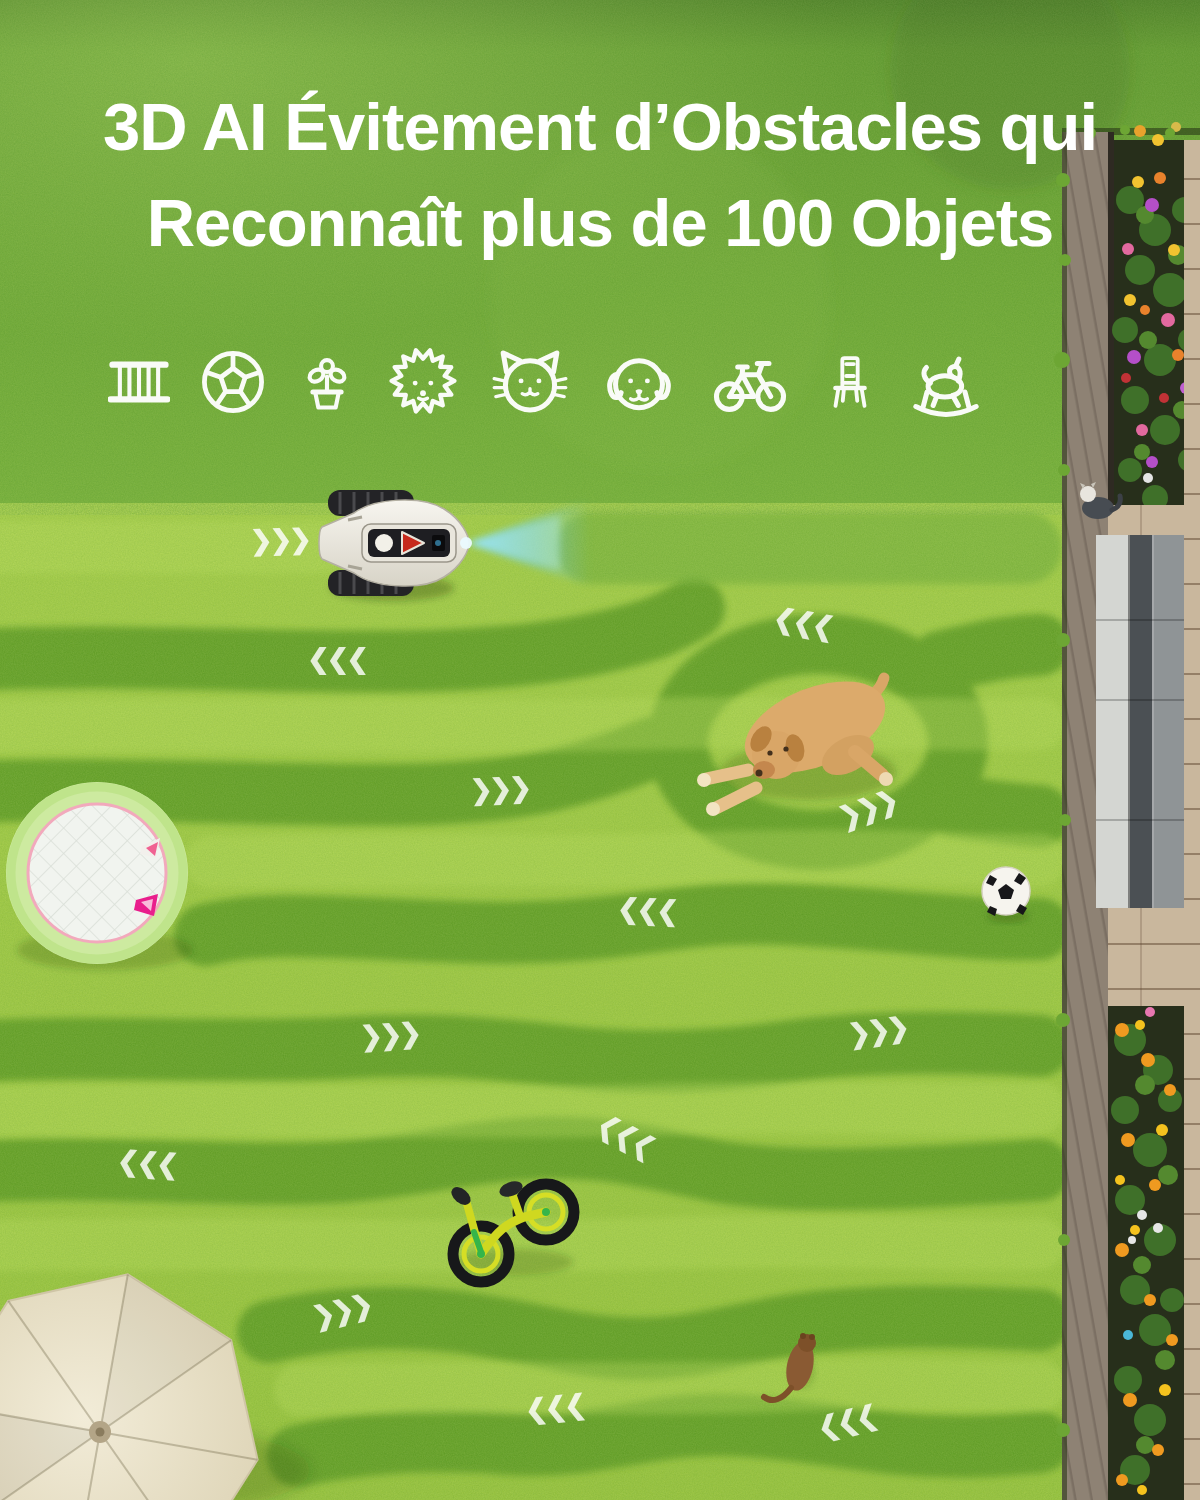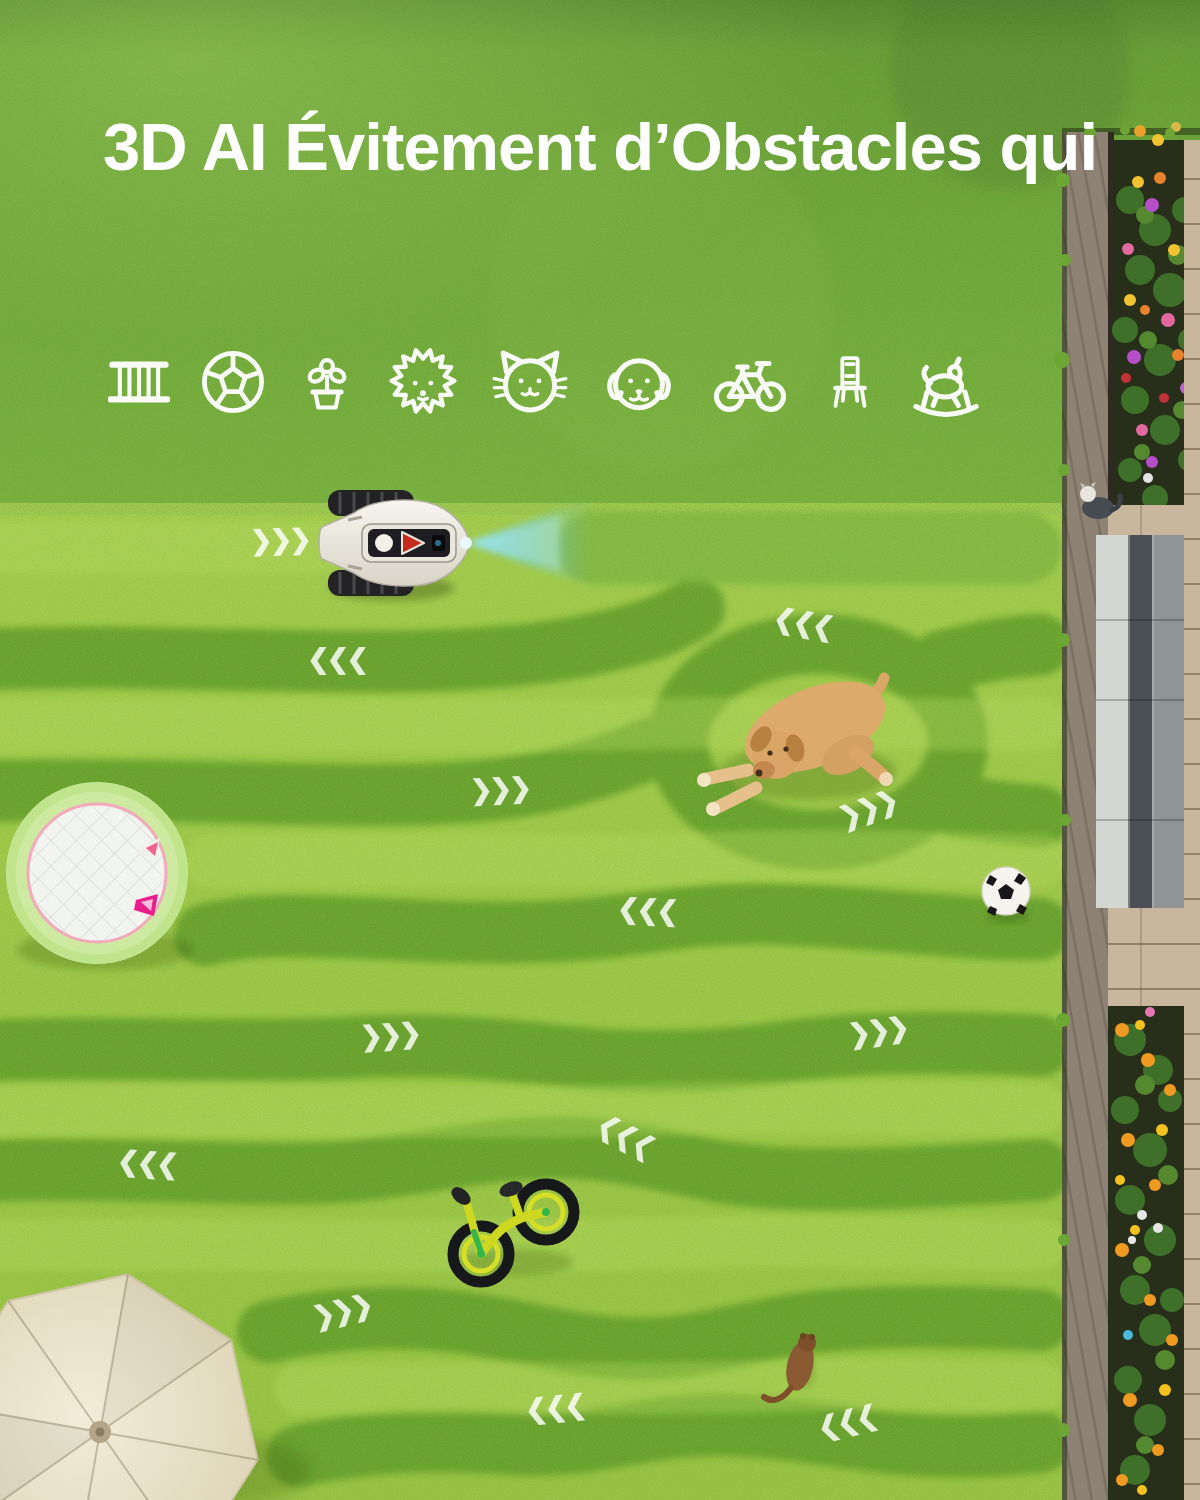--- a/index.html
+++ b/index.html
@@ -2,21 +2,21 @@
 <html><head>
 <meta charset="utf-8">
 <style>
   html,body{margin:0;padding:0;background:#222;}
   .stage{
     position:relative;width:1200px;height:1500px;overflow:hidden;
     font-family:"Liberation Sans",sans-serif;background:#6fa335;
   }
   .scene-svg{position:absolute;left:0;top:0;width:1200px;height:1500px;display:block;}
   .headline{
-    position:absolute;left:0;top:108px;width:100%;text-align:center;
+    position:absolute;left:0;top:88px;width:100%;text-align:center;
     color:#ffffff;font-weight:800;font-size:67px;letter-spacing:-1px;
     line-height:78px;
   }
   .headline .line{height:78px;}
   .headline .line + .line{margin-top:18px;}
   .icon-row{
     position:absolute;left:108px;top:344px;display:flex;align-items:center;gap:27px;
   }
   .icon-row svg{display:block;stroke:#ffffff;fill:none;stroke-width:4.5;
     stroke-linecap:round;stroke-linejoin:round;opacity:.96;}
@@ -384,20 +384,21 @@
     </g>
     <polygon points="100,1432 127.8,1274.4 231.1,1340.2" fill="rgba(0,0,0,0.04)"></polygon>
     <polygon points="100,1432 -57.6,1404.2 -31.1,1523.8" fill="rgba(0,0,0,0.05)"></polygon>
     <circle cx="100" cy="1432" r="11" fill="#b3a587"></circle>
     <circle cx="100" cy="1432" r="4.5" fill="#8a7c5e"></circle>
   </g>
 </svg>
 
   <div class="headline">
     <div class="line">3D AI Évitement d’Obstacles qui</div>
+    <div class="line">Reconnaît plus de 100 Objets</div>
   </div>
 
   <div class="icon-row">
     <svg width="62" height="76" viewBox="0 0 68 68">
       <path d="M5 15 H63" stroke-width="7"></path>
       <path d="M3 53 H65" stroke-width="7"></path>
       <path d="M13 15 V53 M23.5 15 V53 M34 15 V53 M44.5 15 V53 M55 15 V53"></path>
     </svg>
     <svg width="72" height="76" viewBox="0 0 68 68">
       <circle cx="34" cy="34" r="27"></circle>

